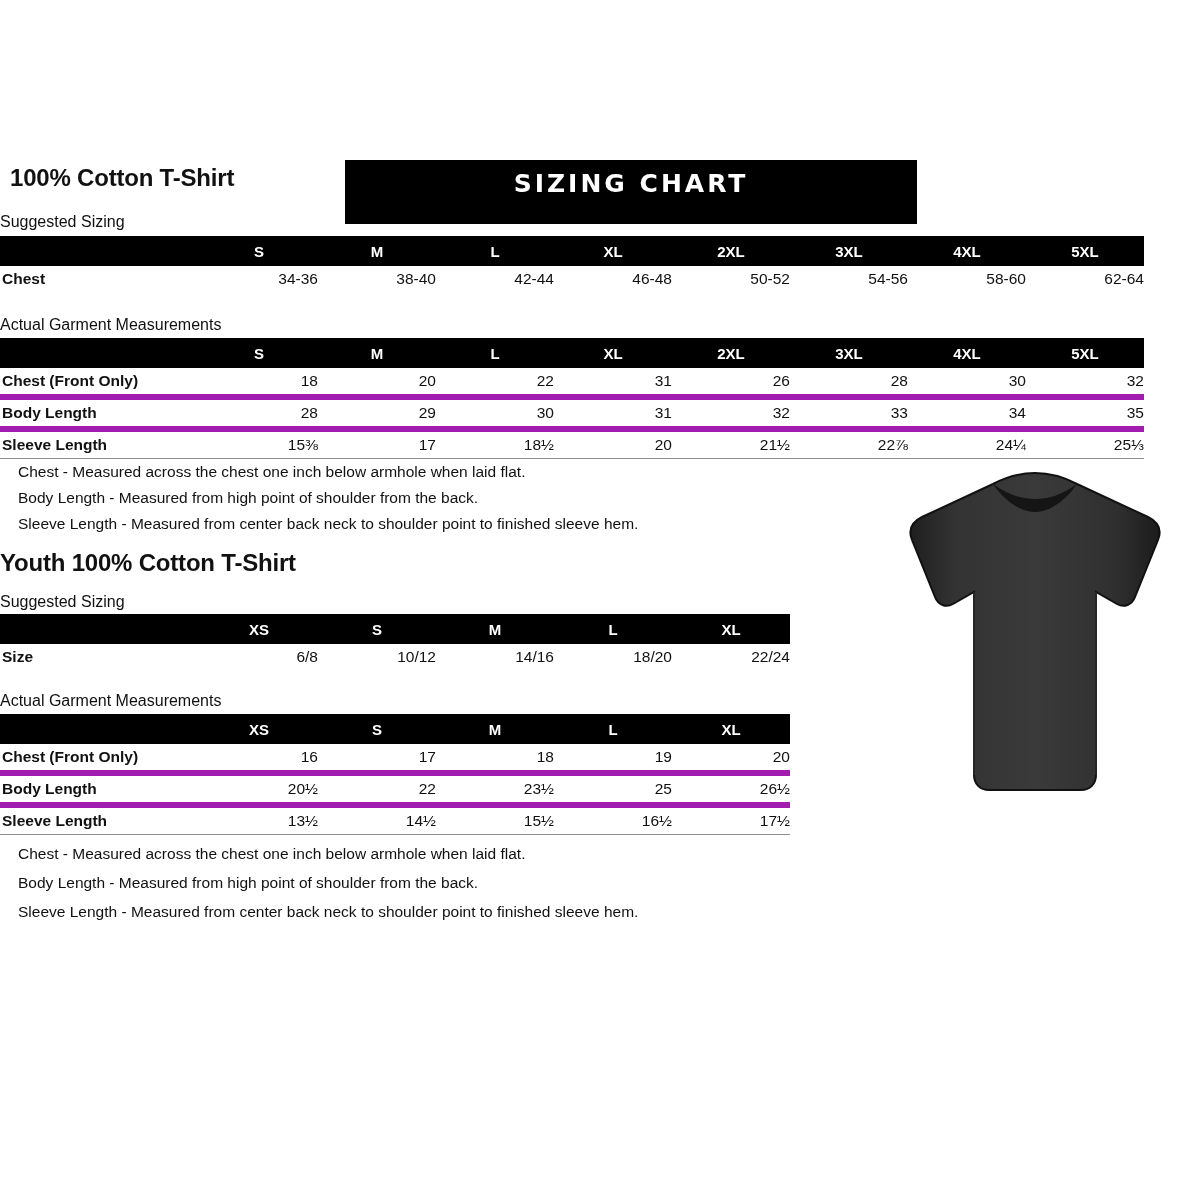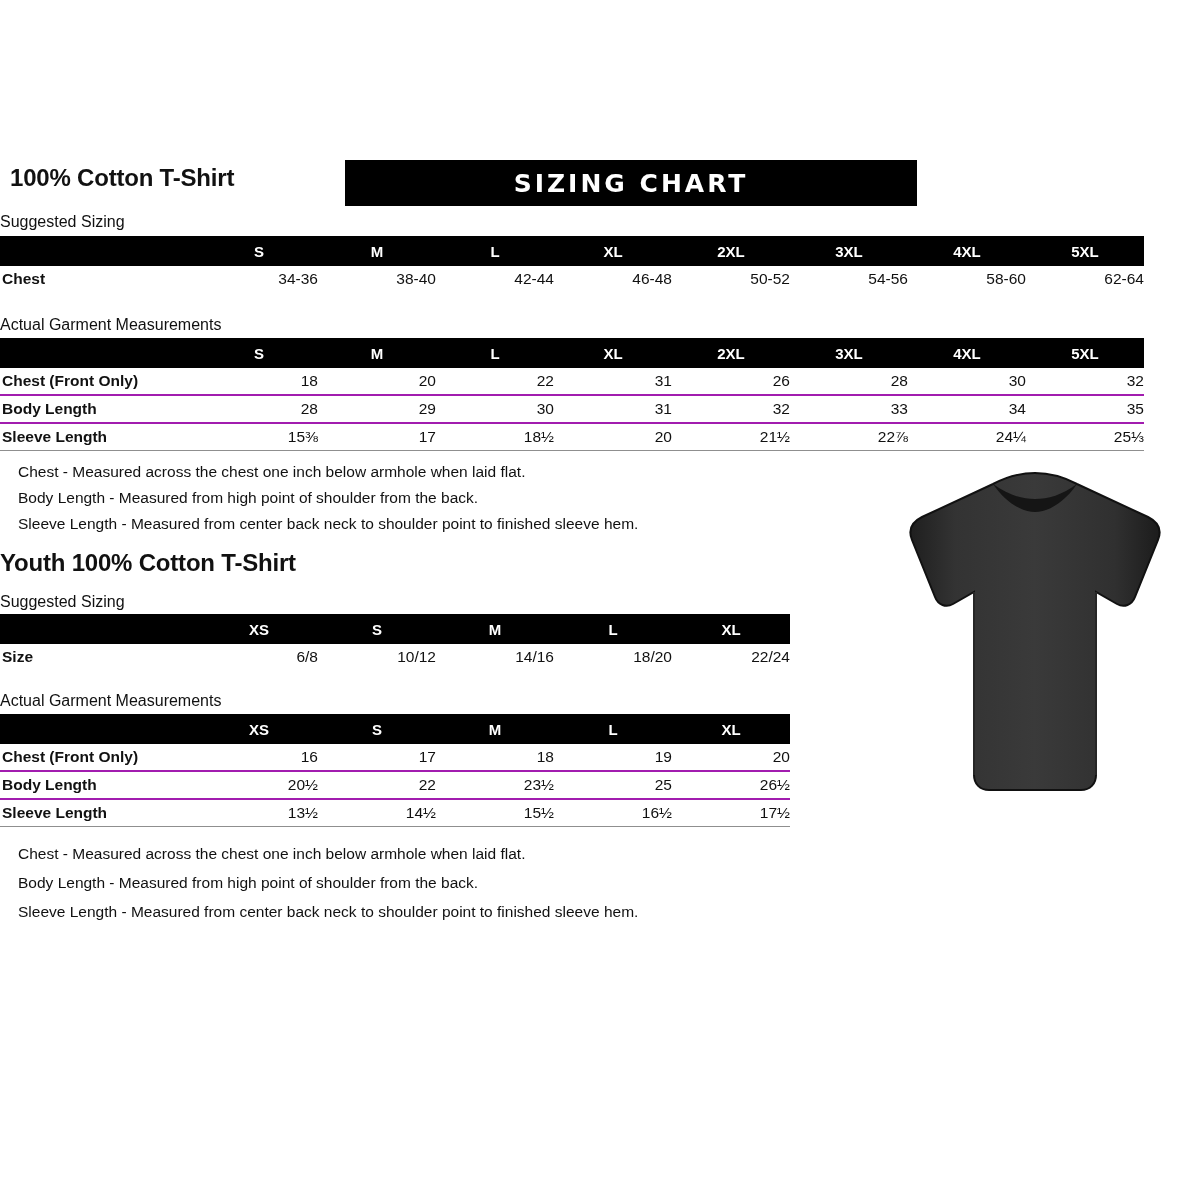--- a/index.html
+++ b/index.html
@@ -39,21 +39,21 @@
     font-weight: 600;
     letter-spacing: -0.2px;
     color: #111;
     white-space: nowrap;
   }
   .sizing-banner {
     position: absolute;
     left: 335px;
     top: 0px;
     width: 572px;
-    height: 46px;
+    height: 64px;
     background: #000;
   }
   .sizing-banner-text {
     position: absolute;
     width: 100%;
     top: 9px;
     text-align: center;
     color: #fff;
     font-size: 25px;
     font-weight: 700;
@@ -96,21 +96,21 @@
   }
   table.sz tbody td.rowlabel {
     text-align: left;
     font-weight: 700;
     padding-left: 2px;
   }
   table.sz tbody td.val {
     text-align: right;
   }
   table.sz tbody tr.ruled td {
-    border-bottom: 2px solid #a21caf;
+    border-bottom: 6px solid #a21caf;
   }
   table.sz tbody tr.lastruled td {
     border-bottom: 1px solid #8f8f8f;
   }
 
   
   .note {
     position: absolute;
     font-size: 15.5px;
     color: #111;

